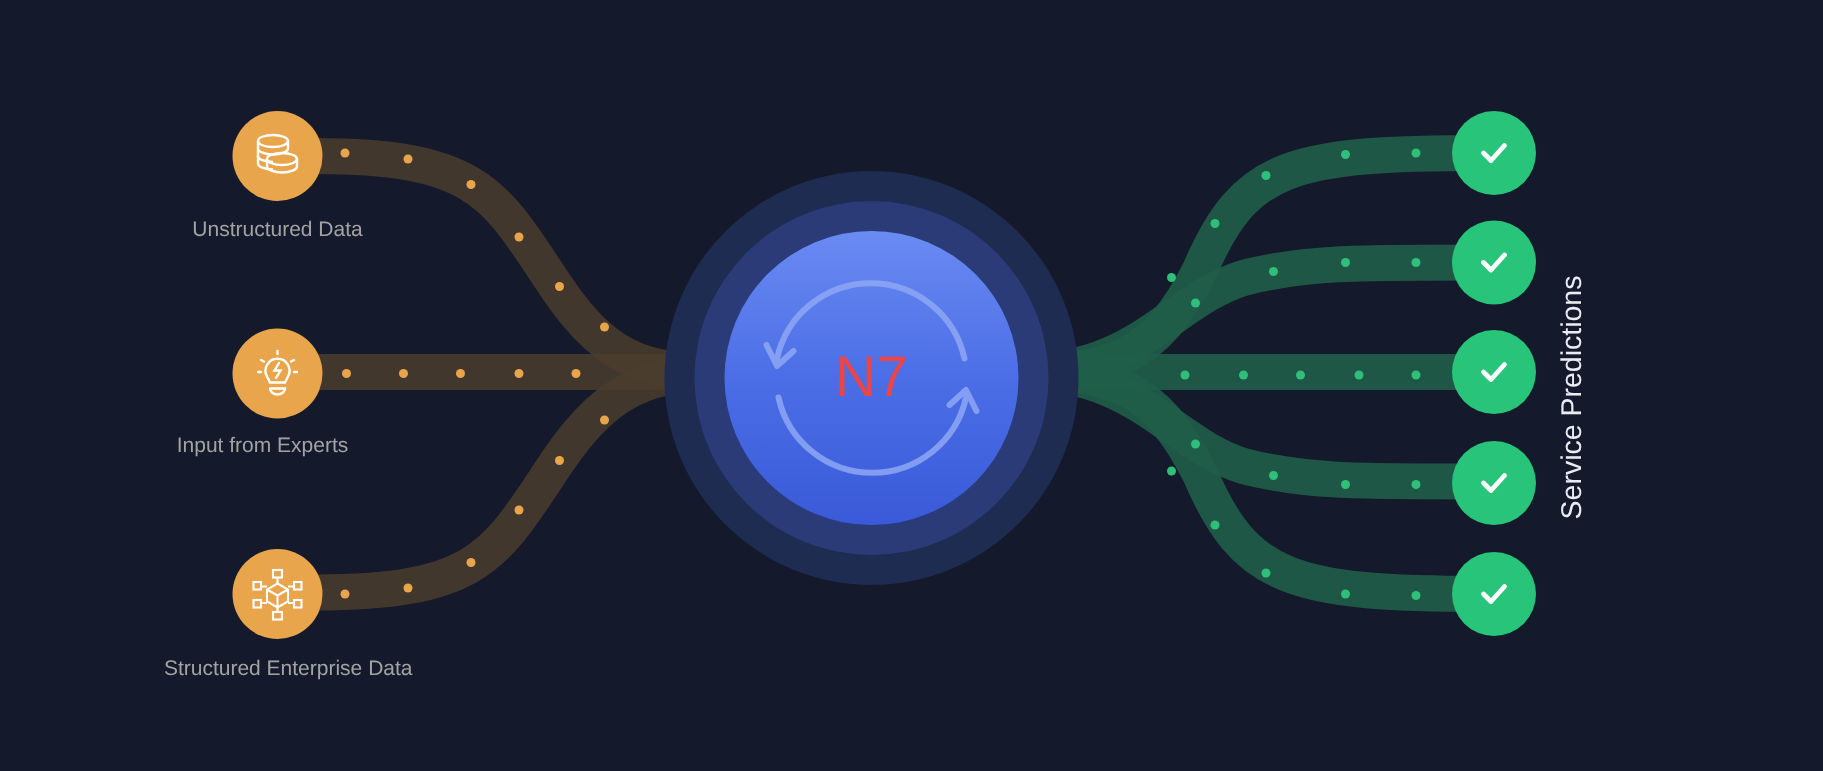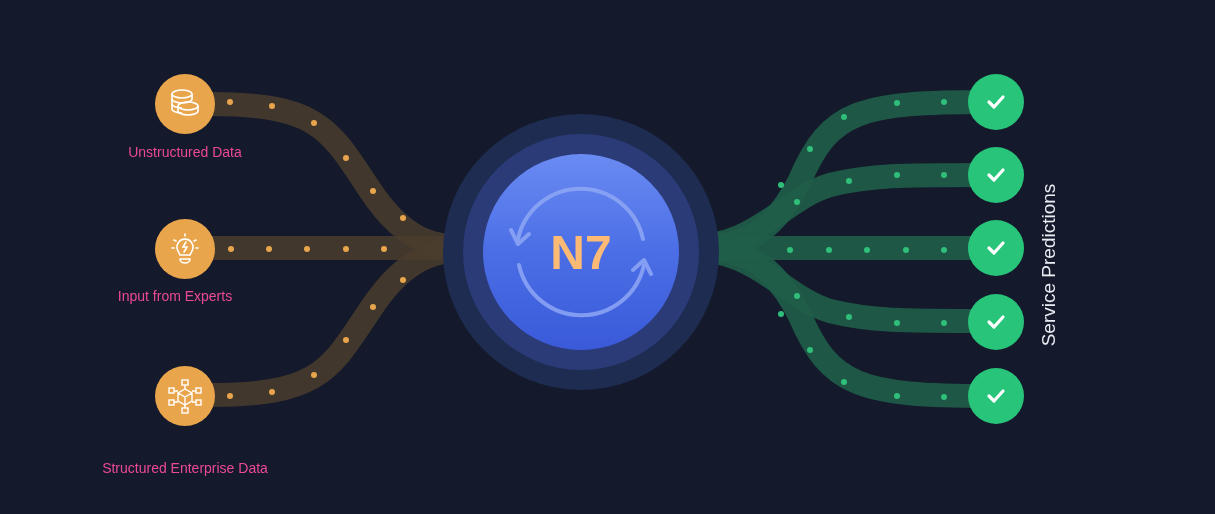--- a/index.html
+++ b/index.html
@@ -2,29 +2,29 @@
 <html><head>
 <meta charset="utf-8">
 <style>
   html, body { margin:0; padding:0; }
   body { width:1215px; height:514px; background:#141a2b; position:relative; overflow:hidden;
          font-family:"Liberation Sans", sans-serif; }
   .abs { position:absolute; }
   svg.flows { position:absolute; left:0; top:0; }
   .src-node { position:absolute; width:60px; height:60px; border-radius:50%; background:#e9a54c;
               display:flex; align-items:center; justify-content:center; }
-  .src-label { position:absolute; color:#ec4899; font-size:14px; text-align:center; width:180px; line-height:18px; }
+  .src-label { position:absolute; color:#a3a3a3; font-size:14px; text-align:center; width:180px; line-height:18px; }
   .out-node { position:absolute; width:56px; height:56px; border-radius:50%; background:#27c47a;
               display:flex; align-items:center; justify-content:center; }
   .hub-ring1 { position:absolute; left:443px; top:114px; width:276px; height:276px; border-radius:50%; background:#1e2c52; }
   .hub-ring2 { position:absolute; left:463px; top:134px; width:236px; height:236px; border-radius:50%; background:#2a3b78; }
   .hub-core { position:absolute; left:483px; top:154px; width:196px; height:196px; border-radius:50%;
               background:linear-gradient(180deg,#6a8bf2 0%,#4b6ee6 50%,#3a5ad9 100%); }
   .hub-label { position:absolute; left:483px; top:154px; width:196px; height:196px; display:flex;
-               align-items:center; justify-content:center; color:#fdba74; font-weight:bold; font-size:48px; }
+               align-items:center; justify-content:center; color:#ef4444; font-weight:normal; font-size:38px; }
   .vlabel { position:absolute; left:1049px; top:265px; color:#e8ecf3; font-size:19px; white-space:nowrap;
             transform:translate(-50%,-50%) rotate(-90deg); }
 </style>
 </head>
 <body>
 
 <svg class="flows" width="1215" height="514">
   <defs>
     <linearGradient id="og" x1="0" x2="1" y1="0" y2="0">
       <stop offset="0" stop-color="#5a4630"></stop>
@@ -124,21 +124,21 @@
       <rect x="16" y="3" width="6" height="5"></rect>
         <rect x="16" y="31" width="6" height="5"></rect>
       <rect x="3" y="11" width="5" height="5"></rect>
         <rect x="30" y="11" width="5" height="5"></rect>
       <rect x="3" y="23" width="5" height="5"></rect>
         <rect x="30" y="23" width="5" height="5"></rect>
       <path d="M19 8 v4 M19 28 v3 M8 14 h4 M26 14 h4 M8 25 h4 M26 25 h4"></path>
     </g>
   </svg>
 </div>
-<div class="src-label" style="left:95px;top:459px;">Structured Enterprise Data</div>
+<div class="src-label" style="left:95px;top:436px;text-align:right;">Structured Enterprise Data</div>
 
 <div class="hub-ring1"></div>
 <div class="hub-ring2"></div>
 <div class="hub-core"></div>
 <svg class="abs" style="left:483px;top:154px;" width="196" height="196">
   <g fill="none" stroke="#8ea7f5" stroke-width="4" stroke-linecap="round" stroke-linejoin="round" opacity="0.85">
     <path d="M35 85 A64 64 0 0 1 160 85"></path>
     <path d="M28 76 L35 90 L46 80"></path>
     <path d="M161 111 A64 64 0 0 1 36 111"></path>
     <path d="M168 120 L161 106 L150 116"></path>

